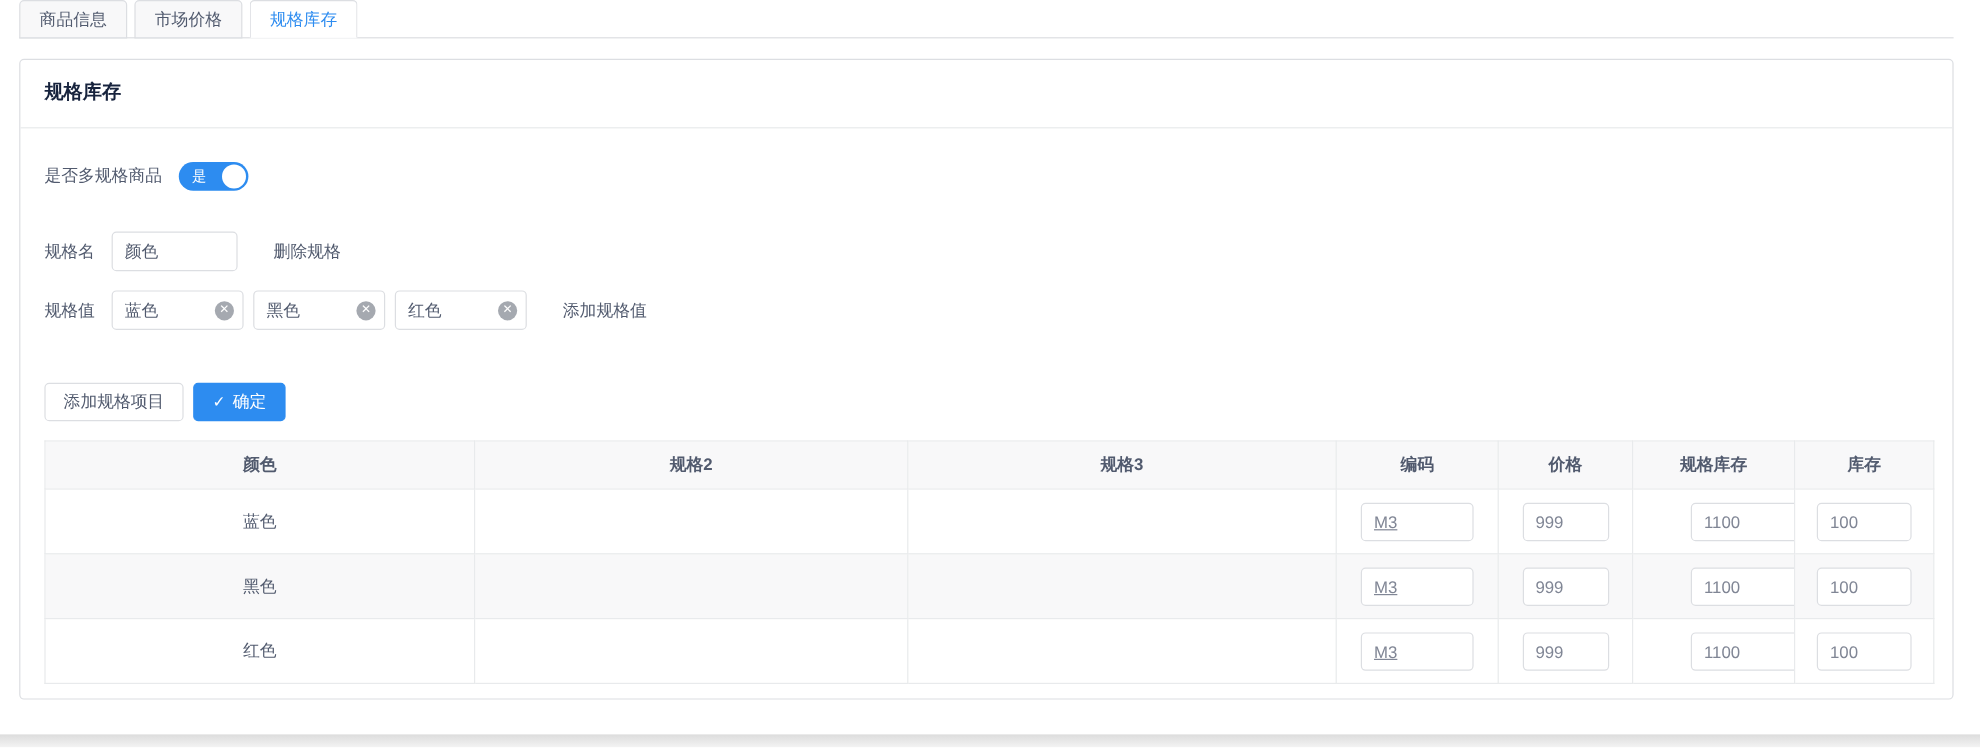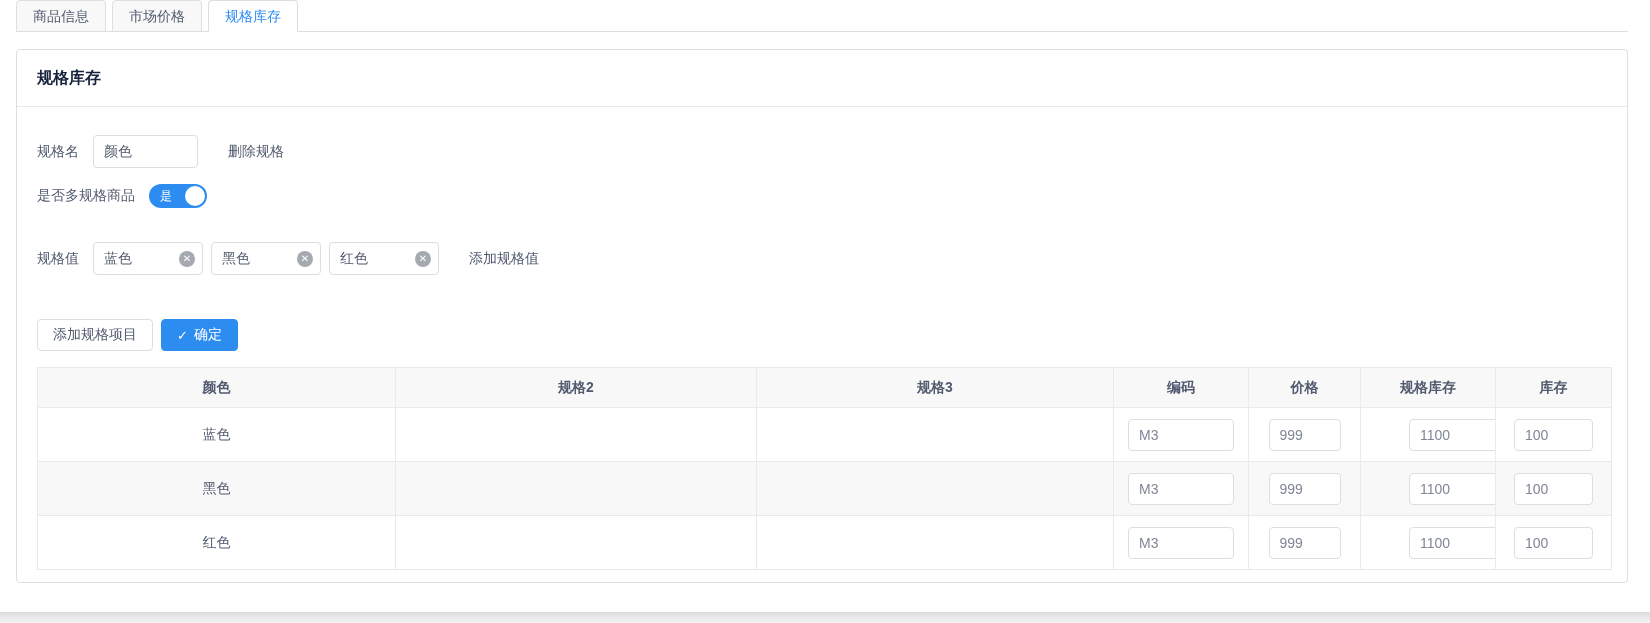--- a/index.html
+++ b/index.html
@@ -81,21 +81,21 @@
   }
   .spec-table th {
     height:40px; background:#f8f8f9; font-weight:bold; color:#515a6e; font-size:14px;
   }
   .spec-table td { height:54px; background:#fff; color:#515a6e; }
   .spec-table tr.striped td { background:#f8f8f9; }
   .cell-input {
     height:32px; border:1px solid #dcdee2; border-radius:4px; background:#fff;
     padding:0 10px; font-size:14px; color:#808695; outline:none; font-family:inherit;
   }
-  .w-code { width:106px; } .w-price { width:72px; } .w-market { width:92px;margin-left:48px; } .w-stock { width:79px; }
+  .w-code { width:94px;text-decoration:underline; } .w-price { width:72px; } .w-market { width:92px;margin-left:48px; } .w-stock { width:79px; }
   
   .bottom-strip {
     position:absolute; left:0; right:0; bottom:0; height:11px;
     background:linear-gradient(#dcdcdc,#f4f4f4);
   }
 </style>
 </head>
 <body>
 
 <div class="page">
@@ -103,33 +103,33 @@
   <div class="tabs-bar">
     <div class="tab">商品信息</div>
     <div class="tab">市场价格</div>
     <div class="tab active">规格库存</div>
   </div>
 
   <div class="card">
     <div class="card-header">规格库存</div>
 
     <div class="card-body">
-
-      <div class="form-row row-specname">
-        <span class="label">规格名</span>
-        <input class="text-input spec-name-input" type="text" value="颜色" style="">
-        <span class="link-text">删除规格</span>
-      </div>
 
       <div class="form-row row-toggle">
         <span class="label">是否多规格商品</span>
         <div class="switch">
           <span class="switch-text">是</span>
           <span class="switch-knob"></span>
         </div>
+      </div>
+
+      <div class="form-row row-specname">
+        <span class="label">规格名</span>
+        <input class="text-input spec-name-input" type="text" value="颜色" style="">
+        <span class="link-text">删除规格</span>
       </div>
 
       <div class="form-row row-specvalue">
         <span class="label">规格值</span>
 
         <span class="spec-value-wrap">
           <input class="text-input spec-value-input" type="text" value="蓝色" style="">
           <span class="circle-x">✕</span>
         </span>
 

